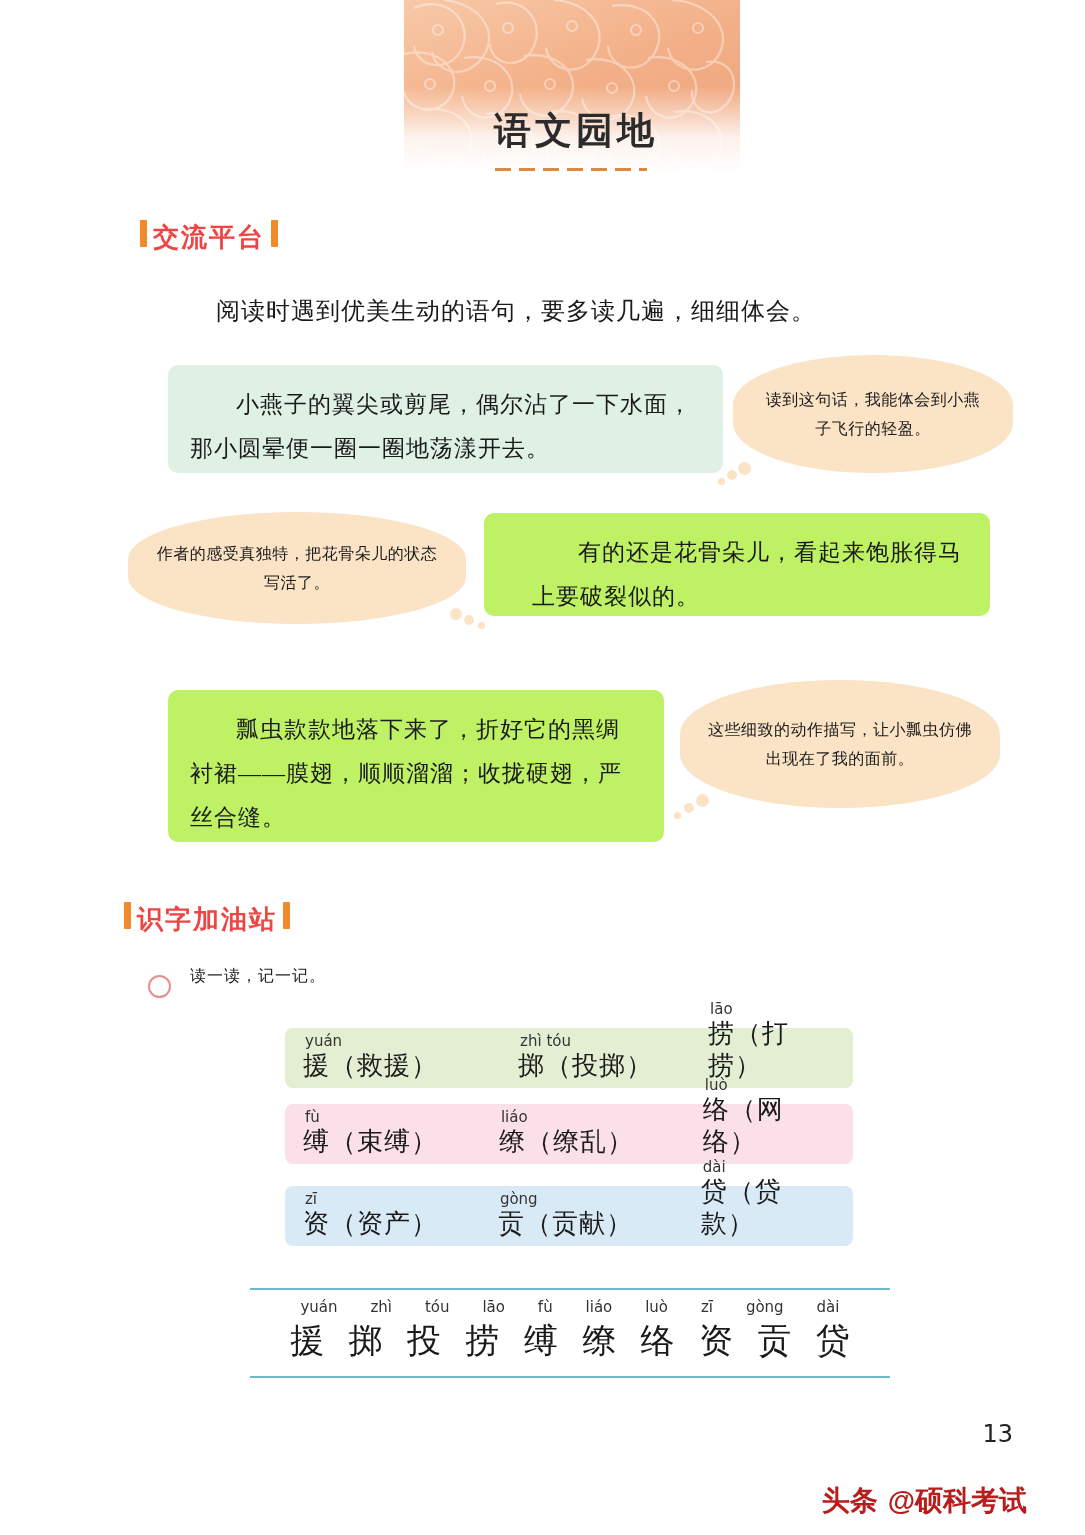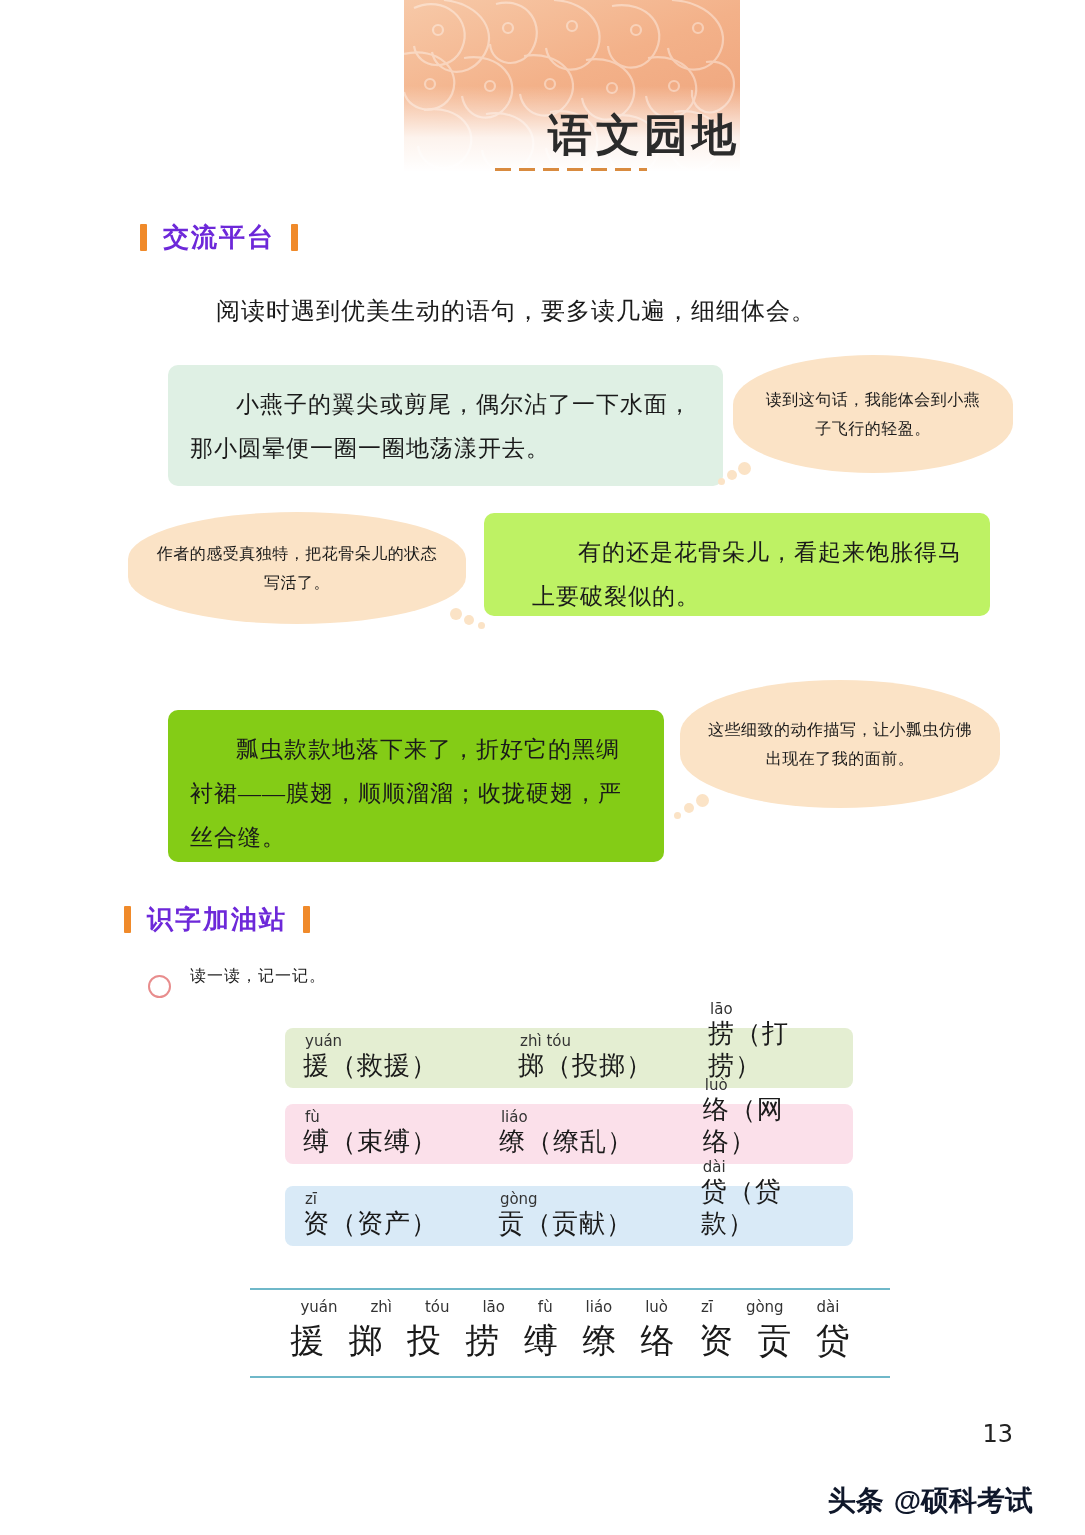--- a/index.html
+++ b/index.html
@@ -34,46 +34,45 @@
   .banner-fade {
     position: absolute;
     left: 0; right: 0; bottom: 0;
     height: 86px;
     background: linear-gradient(to bottom, rgba(255,255,255,0) 0%, rgba(255,255,255,.85) 60%, rgba(255,255,255,1) 100%);
   }
   .banner-title {
     position: absolute;
     left: 8px; right: 0;
     top: 106px;
-    text-align: right;
-    font-size: 44px;
+    text-align: center;
+    font-size: 37px;
     letter-spacing: 4px;
     font-weight: 700;
     color: #2b2b2b;
     font-family: "Liberation Serif", "DejaVu Serif", serif;
   }
   .banner-rule {
     position: absolute;
     left: 495px;
     top: 168px;
     width: 152px;
     height: 3px;
     background: repeating-linear-gradient(to right, #d98b3f 0 16px, rgba(0,0,0,0) 16px 24px);
   }
 
   
   .section-head {
     position: absolute;
     display: flex;
-    align-items: center;
-    gap: 16px;
+    gap: 6px;
     font-size: 26px;
     font-weight: 700;
     letter-spacing: 2px;
-    color: #6d28d9;
+    color: #ef4444;
     font-family: "Liberation Sans", sans-serif;
   }
   .bar {
     display: inline-block;
     width: 7px;
     height: 27px;
     background: #f08a2a;
     border-radius: 1px;
   }
 
@@ -90,21 +89,21 @@
     border-radius: 10px;
     padding: 18px 22px 20px 22px;
     font-size: 23px;
     line-height: 44px;
     letter-spacing: 1px;
     box-sizing: border-box;
   }
   .quote p { margin: 0; text-indent: 2em; }
   .q-green { background: #dff0e4; }
   .q-blue  { background: #bef264; padding-left: 48px; }
-  .q-pink  { background: #84cc16; margin-top: 20px; }
+  .q-pink  { background: #bef264; }
 
   
   .bubble {
     position: absolute;
     background: #fbe3c6;
     border-radius: 50% / 42%;
     box-sizing: border-box;
     display: flex;
     align-items: center;
     justify-content: center;
@@ -207,28 +206,28 @@
     right: 72px;
     top: 1420px;
     font-size: 24px;
     color: #222;
     font-family: "DejaVu Sans", sans-serif;
   }
 
   
   .watermark {
     position: absolute;
-    right: 52px;
+    right: 58px;
     top: 1482px;
     display: flex;
     align-items: center;
     gap: 10px;
     font-size: 28px;
     font-weight: 700;
-    color: #0f172a;
+    color: #b91c1c;
     font-family: "Liberation Sans", sans-serif;
   }
   .wm-logo {
     display: flex;
     align-items: center;
     gap: 3px;
     font-size: 28px;
     font-weight: 700;
   }
 </style>
@@ -273,21 +272,21 @@
 <div class="banner-rule"></div>
 
 <div class="section-head" style="left:140px; top:220px;">
   <span class="bar"></span>
   <span>交流平台</span>
   <span class="bar"></span>
 </div>
 
 <div class="para" style="left:168px; top:292px; width:790px; text-indent:2em;">阅读时遇到优美生动的语句，要多读几遍，细细体会。</div>
 
-<div class="quote q-green" style="left:168px; top:365px; width:555px; height:121px;">
+<div class="quote q-green" style="left:168px; top:365px; width:555px; height:108px;">
   <p>小燕子的翼尖或剪尾，偶尔沾了一下水面，那小圆晕便一圈一圈地荡漾开去。</p>
 </div>
 <div class="bubble" style="left:733px; top:355px; width:280px; height:118px;">
   <span>读到这句话，我能体会到小燕子飞行的轻盈。</span>
 </div>
 <div class="tail" style="left:716px; top:462px; width:40px; height:30px;">
   <span style="left:22px; top:0; width:13px; height:13px;"></span>
   <span style="left:11px; top:8px; width:10px; height:10px;"></span>
   <span style="left:2px; top:16px; width:7px; height:7px;"></span>
 </div>

